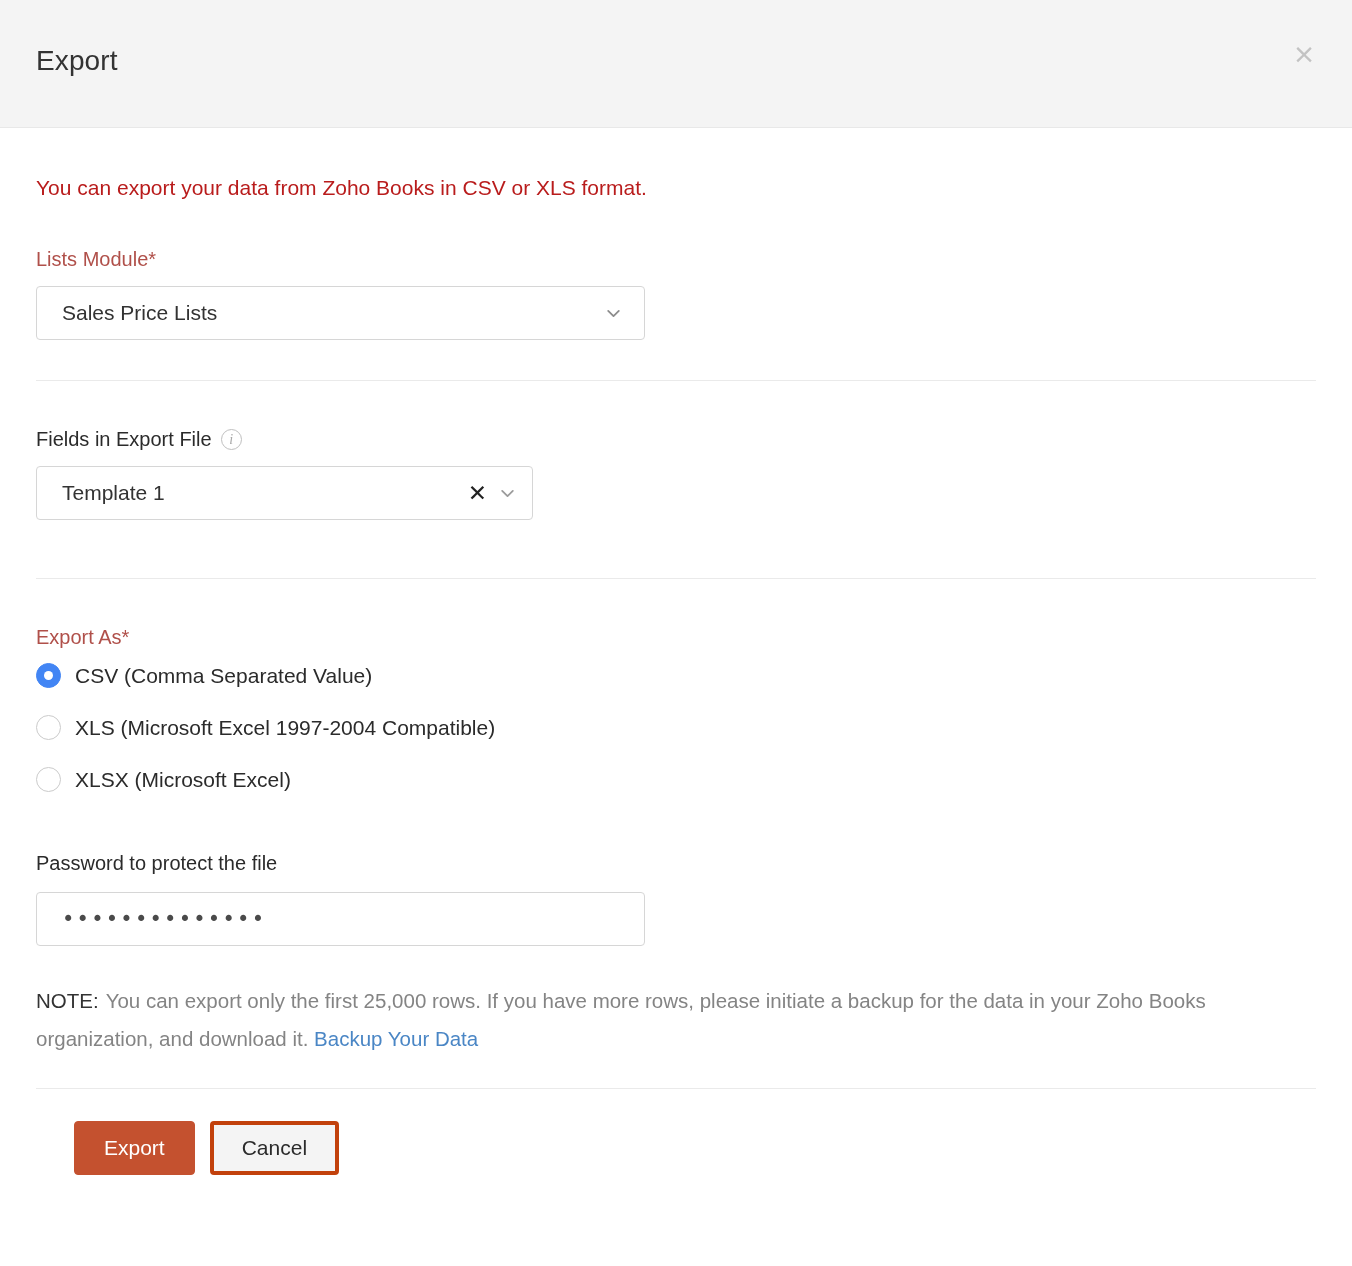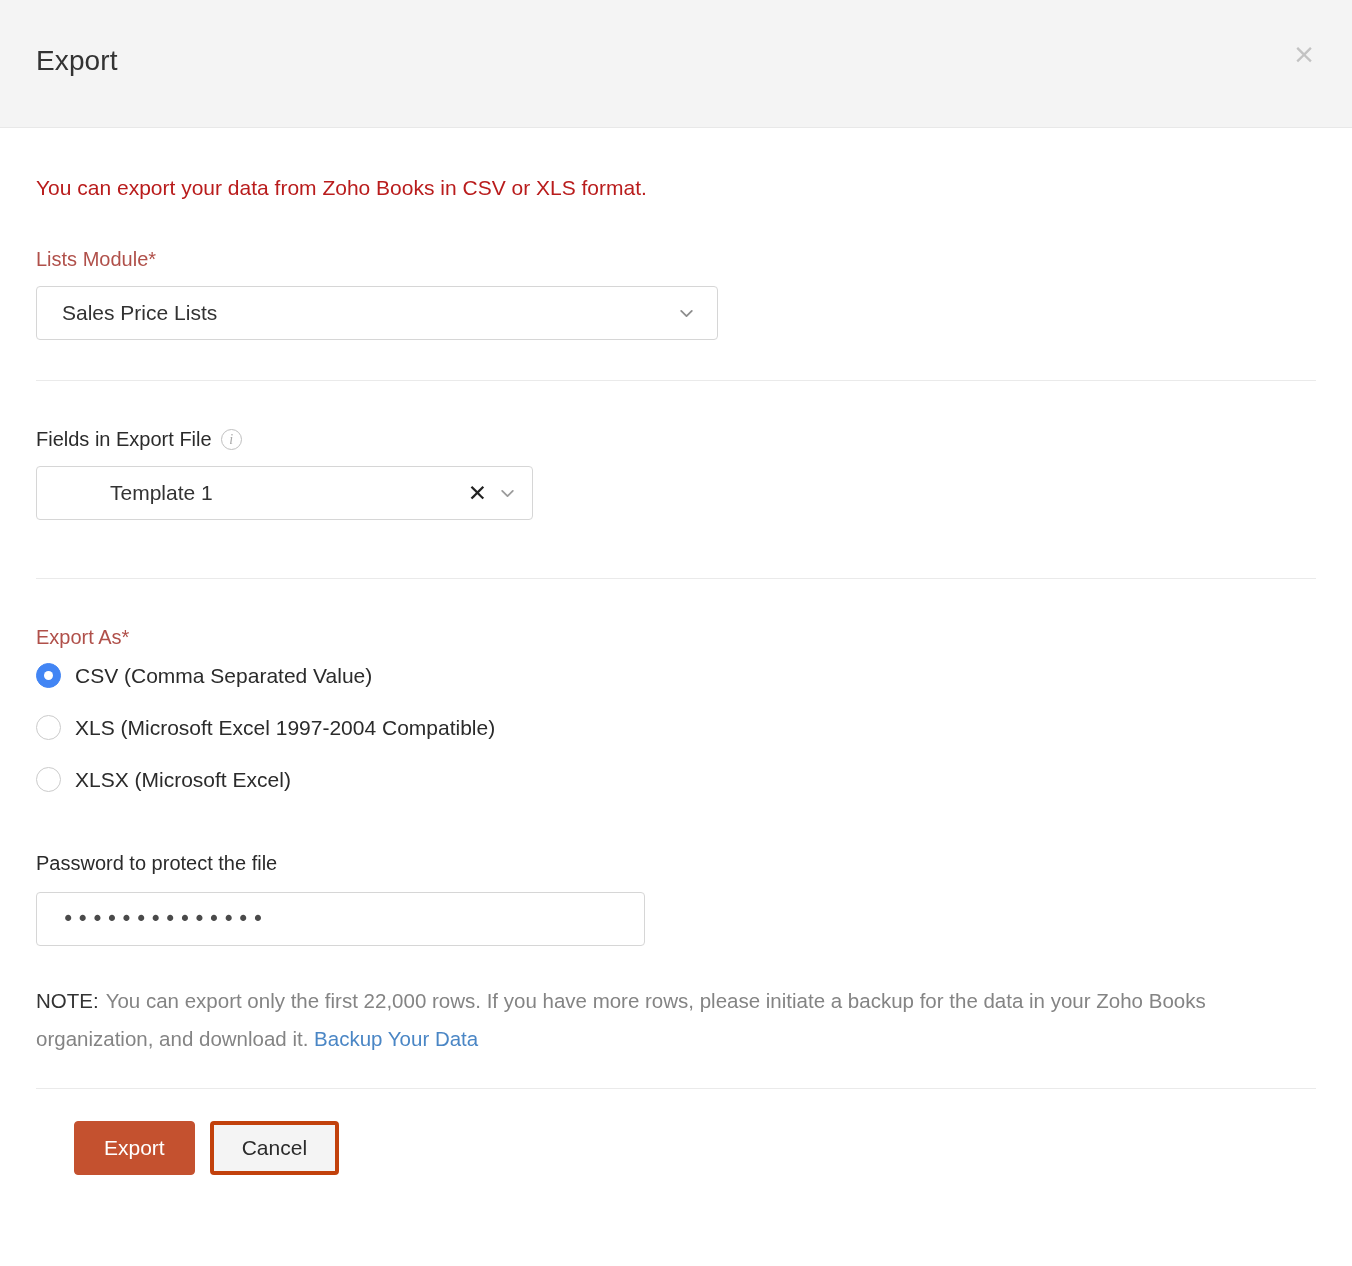--- a/index.html
+++ b/index.html
@@ -96,22 +96,22 @@
     height: 54px;
     border: 1px solid #d6d6d6;
     border-radius: 4px;
     background: #ffffff;
     display: flex;
     align-items: center;
     box-sizing: border-box;
     cursor: pointer;
     position: relative;
   }
-  .select-box.module { width: 682px; }
-  .select-box.template { width: 497px; padding-left: 48px; }
+  .select-box.module { width: 609px; }
+  .select-box.template { width: 497px; }
 
   .select-value {
     padding-left: 25px;
     font-size: 21px;
     color: #333333;
     flex: 1;
     white-space: nowrap;
     overflow: hidden;
   }
   .chevron {
@@ -311,21 +311,21 @@
       </div>
     </div>
   </div>
 
   <div class="field-block">
     <div class="field-label normal">Password to protect the file</div>
     <div class="password-input" placeholder="">••••••••••••••</div>
   </div>
 
   <div class="note">
-    <span class="note-label">NOTE:</span><span>You can export only the first 22,000 rows. If you have more rows, please initiate a backup for the data in your Zoho Books organization, and download it.</span>
+    <span class="note-label">NOTE:</span><span>You can export only the first 25,000 rows. If you have more rows, please initiate a backup for the data in your Zoho Books organization, and download it.</span>
     <a class="note-link">Backup Your Data</a>
   </div>
 
   <hr class="divider d3">
 
   <div class="footer">
     <button class="btn btn-primary">Export</button>
     <button class="btn btn-secondary">Cancel</button>
   </div>
 

